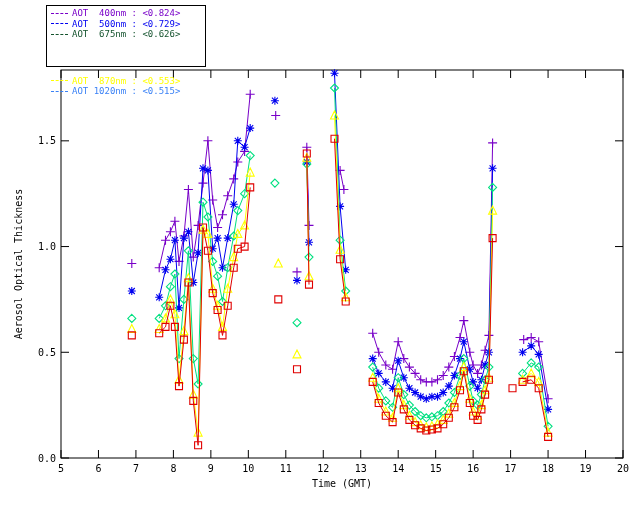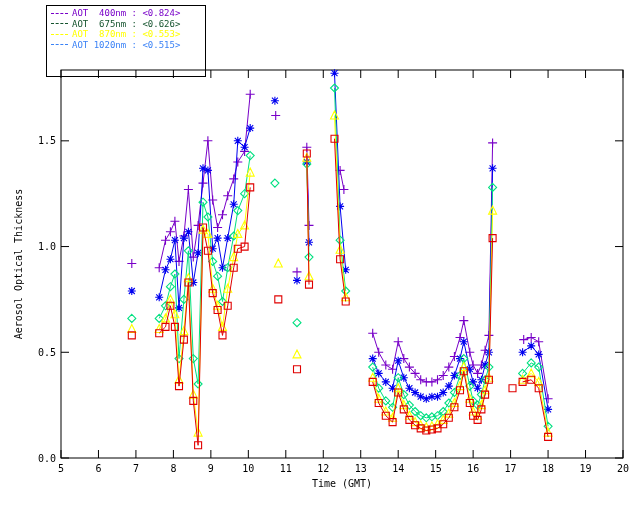--- a/index.html
+++ b/index.html
@@ -2,21 +2,21 @@
 <html><head>
 <meta charset="utf-8">
 <style>
   html,body{margin:0;padding:0;background:#ffffff;}
   #screen{
     position:relative;width:640px;height:512px;background:#ffffff;overflow:hidden;
     font-family:"DejaVu Sans Mono","Liberation Mono",monospace;
   }
   #plot-svg{position:absolute;left:0;top:0;}
   #legend-box{
-    position:absolute;left:46px;top:5px;width:160px;height:72px;
+    position:absolute;left:46px;top:5px;width:160px;height:62px;
     border:1px solid #000;box-sizing:border-box;padding:2px 0 0 4px;
   }
   .legend-row{display:flex;align-items:center;height:10.5px;white-space:pre;}
   .legend-dash{display:inline-block;width:17px;height:0;border-top:1px dashed currentColor;margin-right:4px;}
   .legend-label{font-size:9px;letter-spacing:0;}
   #header-block{position:absolute;left:215px;top:4px;color:#000;}
   .header-line{font-size:9.5px;height:18px;line-height:18px;white-space:pre;}
 </style>
 </head>
 <body>
@@ -54,18 +54,19 @@
       <path d="M131.8 318.4M159.2 318.4L165.5 305.8L170.4 286.7L174.9 274.0L179.0 358.6L183.9 299.4L188.4 250.8L193.3 358.6L198.1 384.0L203.0 202.2L207.9 217.0L212.7 261.4L217.6 276.2L222.5 301.5L227.7 267.7L233.7 236.0L237.8 210.6L244.6 193.7L250.2 155.6M274.9 183.1M297.0 322.7M306.8 164.1L309.0 257.1M334.5 88.0L340.1 240.2L345.7 291.0M372.7 367.1L378.7 388.2L385.8 400.9L392.6 407.3L398.2 377.7L403.8 394.6L409.4 405.1L415.1 411.5L420.7 415.7L426.3 417.8L431.9 416.8L437.5 415.7L443.2 411.5L448.8 403.0L454.4 392.5L460.0 375.5L463.8 358.6L469.8 386.1L473.1 400.9L477.6 405.1L481.4 394.6L485.1 379.8L488.9 367.1L492.6 187.4M522.6 373.4L531.2 362.9L538.7 367.1L548.1 426.3" stroke="#00E080" stroke-width="1" fill="none"></path>
       <path d="M131.8 314.4L135.8 318.4L131.8 322.4L127.80000000000001 318.4ZM159.2 314.4L163.2 318.4L159.2 322.4L155.2 318.4ZM165.5 301.8L169.5 305.8L165.5 309.8L161.5 305.8ZM170.4 282.7L174.4 286.7L170.4 290.7L166.4 286.7ZM174.9 270L178.9 274L174.9 278L170.9 274ZM179 354.6L183 358.6L179 362.6L175 358.6ZM183.9 295.4L187.9 299.4L183.9 303.4L179.9 299.4ZM188.4 246.8L192.4 250.8L188.4 254.8L184.4 250.8ZM193.3 354.6L197.3 358.6L193.3 362.6L189.3 358.6ZM198.1 380L202.1 384L198.1 388L194.1 384ZM203 198.2L207 202.2L203 206.2L199 202.2ZM207.9 213L211.9 217L207.9 221L203.9 217ZM212.7 257.4L216.7 261.4L212.7 265.4L208.7 261.4ZM217.6 272.2L221.6 276.2L217.6 280.2L213.6 276.2ZM222.5 297.5L226.5 301.5L222.5 305.5L218.5 301.5ZM227.7 263.7L231.7 267.7L227.7 271.7L223.7 267.7ZM233.7 232L237.7 236L233.7 240L229.7 236ZM237.8 206.6L241.8 210.6L237.8 214.6L233.8 210.6ZM244.6 189.7L248.6 193.7L244.6 197.7L240.6 193.7ZM250.2 151.6L254.2 155.6L250.2 159.6L246.2 155.6ZM274.9 179.1L278.9 183.1L274.9 187.1L270.9 183.1ZM297 318.7L301 322.7L297 326.7L293 322.7ZM306.8 160.1L310.8 164.1L306.8 168.1L302.8 164.1ZM309 253.10000000000002L313 257.1L309 261.1L305 257.1ZM334.5 84L338.5 88L334.5 92L330.5 88ZM340.1 236.2L344.1 240.2L340.1 244.2L336.1 240.2ZM345.7 287L349.7 291L345.7 295L341.7 291ZM372.7 363.1L376.7 367.1L372.7 371.1L368.7 367.1ZM378.7 384.2L382.7 388.2L378.7 392.2L374.7 388.2ZM385.8 396.9L389.8 400.9L385.8 404.9L381.8 400.9ZM392.6 403.3L396.6 407.3L392.6 411.3L388.6 407.3ZM398.2 373.7L402.2 377.7L398.2 381.7L394.2 377.7ZM403.8 390.6L407.8 394.6L403.8 398.6L399.8 394.6ZM409.4 401.1L413.4 405.1L409.4 409.1L405.4 405.1ZM415.1 407.5L419.1 411.5L415.1 415.5L411.1 411.5ZM420.7 411.7L424.7 415.7L420.7 419.7L416.7 415.7ZM426.3 413.8L430.3 417.8L426.3 421.8L422.3 417.8ZM431.9 412.8L435.9 416.8L431.9 420.8L427.9 416.8ZM437.5 411.7L441.5 415.7L437.5 419.7L433.5 415.7ZM443.2 407.5L447.2 411.5L443.2 415.5L439.2 411.5ZM448.8 399L452.8 403L448.8 407L444.8 403ZM454.4 388.5L458.4 392.5L454.4 396.5L450.4 392.5ZM460 371.5L464 375.5L460 379.5L456 375.5ZM463.8 354.6L467.8 358.6L463.8 362.6L459.8 358.6ZM469.8 382.1L473.8 386.1L469.8 390.1L465.8 386.1ZM473.1 396.9L477.1 400.9L473.1 404.9L469.1 400.9ZM477.6 401.1L481.6 405.1L477.6 409.1L473.6 405.1ZM481.4 390.6L485.4 394.6L481.4 398.6L477.4 394.6ZM485.1 375.8L489.1 379.8L485.1 383.8L481.1 379.8ZM488.9 363.1L492.9 367.1L488.9 371.1L484.9 367.1ZM492.6 183.4L496.6 187.4L492.6 191.4L488.6 187.4ZM522.6 369.4L526.6 373.4L522.6 377.4L518.6 373.4ZM531.2 358.9L535.2 362.9L531.2 366.9L527.2 362.9ZM538.7 363.1L542.7 367.1L538.7 371.1L534.7 367.1ZM548.1 422.3L552.1 426.3L548.1 430.3L544.1 426.3Z" stroke="#00E080" stroke-width="1.1" fill="none"></path>
       <path d="M131.8 329.0M159.2 329.0L165.5 318.4L170.4 299.4L174.9 314.2L179.0 379.8L183.9 331.1L188.4 278.3L193.3 394.6L198.1 432.6L203.0 229.6L207.9 233.9L212.7 288.8L217.6 305.8L222.5 326.9L227.7 288.8L233.7 257.1L237.8 233.9L244.6 225.4L250.2 172.6M278.3 263.5M297.0 354.4M306.8 157.7L309.0 276.2M334.5 115.5L340.1 249.7L345.7 297.3M372.7 377.7L378.7 398.8L385.8 411.5L392.6 417.8L398.2 388.2L403.8 405.1L409.4 415.7L415.1 422.1L420.7 425.2L426.3 427.3L431.9 426.3L437.5 424.2L443.2 419.9L448.8 413.6L454.4 403.0L460.0 386.1L463.8 367.1L469.8 398.8L473.1 411.5L477.6 415.7L481.4 405.1L485.1 390.3L488.9 377.7L492.6 210.6M522.6 379.8L531.2 373.4L538.7 381.9L548.1 432.6" stroke="#FFFF00" stroke-width="1" fill="none"></path>
       <path d="M131.8 324.5L135.8 332.5L127.80000000000001 332.5ZM159.2 324.5L163.2 332.5L155.2 332.5ZM165.5 313.9L169.5 321.9L161.5 321.9ZM170.4 294.9L174.4 302.9L166.4 302.9ZM174.9 309.7L178.9 317.7L170.9 317.7ZM179 375.3L183 383.3L175 383.3ZM183.9 326.6L187.9 334.6L179.9 334.6ZM188.4 273.8L192.4 281.8L184.4 281.8ZM193.3 390.1L197.3 398.1L189.3 398.1ZM198.1 428.1L202.1 436.1L194.1 436.1ZM203 225.1L207 233.1L199 233.1ZM207.9 229.4L211.9 237.4L203.9 237.4ZM212.7 284.3L216.7 292.3L208.7 292.3ZM217.6 301.3L221.6 309.3L213.6 309.3ZM222.5 322.4L226.5 330.4L218.5 330.4ZM227.7 284.3L231.7 292.3L223.7 292.3ZM233.7 252.60000000000002L237.7 260.6L229.7 260.6ZM237.8 229.4L241.8 237.4L233.8 237.4ZM244.6 220.9L248.6 228.9L240.6 228.9ZM250.2 168.1L254.2 176.1L246.2 176.1ZM278.3 259L282.3 267L274.3 267ZM297 349.9L301 357.9L293 357.9ZM306.8 153.2L310.8 161.2L302.8 161.2ZM309 271.7L313 279.7L305 279.7ZM334.5 111L338.5 119L330.5 119ZM340.1 245.2L344.1 253.2L336.1 253.2ZM345.7 292.8L349.7 300.8L341.7 300.8ZM372.7 373.2L376.7 381.2L368.7 381.2ZM378.7 394.3L382.7 402.3L374.7 402.3ZM385.8 407L389.8 415L381.8 415ZM392.6 413.3L396.6 421.3L388.6 421.3ZM398.2 383.7L402.2 391.7L394.2 391.7ZM403.8 400.6L407.8 408.6L399.8 408.6ZM409.4 411.2L413.4 419.2L405.4 419.2ZM415.1 417.6L419.1 425.6L411.1 425.6ZM420.7 420.7L424.7 428.7L416.7 428.7ZM426.3 422.8L430.3 430.8L422.3 430.8ZM431.9 421.8L435.9 429.8L427.9 429.8ZM437.5 419.7L441.5 427.7L433.5 427.7ZM443.2 415.4L447.2 423.4L439.2 423.4ZM448.8 409.1L452.8 417.1L444.8 417.1ZM454.4 398.5L458.4 406.5L450.4 406.5ZM460 381.6L464 389.6L456 389.6ZM463.8 362.6L467.8 370.6L459.8 370.6ZM469.8 394.3L473.8 402.3L465.8 402.3ZM473.1 407L477.1 415L469.1 415ZM477.6 411.2L481.6 419.2L473.6 419.2ZM481.4 400.6L485.4 408.6L477.4 408.6ZM485.1 385.8L489.1 393.8L481.1 393.8ZM488.9 373.2L492.9 381.2L484.9 381.2ZM492.6 206.1L496.6 214.1L488.6 214.1ZM522.6 375.3L526.6 383.3L518.6 383.3ZM531.2 368.9L535.2 376.9L527.2 376.9ZM538.7 377.4L542.7 385.4L534.7 385.4ZM548.1 428.1L552.1 436.1L544.1 436.1Z" stroke="#FFFF00" stroke-width="1.1" fill="none"></path>
       <path d="M131.8 335.4M159.2 333.2L165.5 326.9L170.4 305.8L174.9 326.9L179.0 386.1L183.9 339.6L188.4 282.5L193.3 400.9L198.1 445.3L203.0 227.5L207.9 250.8L212.7 293.1L217.6 310.0L222.5 335.4L227.7 305.8L233.7 267.7L237.8 248.7L244.6 246.6L250.2 187.4M278.3 299.4M297.0 369.2M306.8 153.5L309.0 284.6M334.5 138.7L340.1 259.2L345.7 301.5M372.7 381.9L378.7 403.0L385.8 415.7L392.6 422.1L398.2 392.5L403.8 409.4L409.4 419.9L415.1 425.2L420.7 428.4L426.3 430.5L431.9 429.5L437.5 428.4L443.2 424.2L448.8 417.8L454.4 407.3L460.0 390.3L463.8 371.3L469.8 403.0L473.1 415.7L477.6 419.9L481.4 409.4L485.1 394.6L488.9 379.8L492.6 238.1M512.5 388.2M522.6 381.9L531.2 379.8L538.7 388.2L548.1 436.9" stroke="#E00000" stroke-width="1" fill="none"></path>
       <path d="M128.3 331.9h7v7h-7ZM155.7 329.7h7v7h-7ZM162 323.4h7v7h-7ZM166.9 302.3h7v7h-7ZM171.4 323.4h7v7h-7ZM175.5 382.6h7v7h-7ZM180.4 336.1h7v7h-7ZM184.9 279h7v7h-7ZM189.8 397.4h7v7h-7ZM194.6 441.8h7v7h-7ZM199.5 224h7v7h-7ZM204.4 247.3h7v7h-7ZM209.2 289.6h7v7h-7ZM214.1 306.5h7v7h-7ZM219 331.9h7v7h-7ZM224.2 302.3h7v7h-7ZM230.2 264.2h7v7h-7ZM234.3 245.2h7v7h-7ZM241.1 243.1h7v7h-7ZM246.7 183.9h7v7h-7ZM274.8 295.9h7v7h-7ZM293.5 365.7h7v7h-7ZM303.3 150h7v7h-7ZM305.5 281.1h7v7h-7ZM331 135.2h7v7h-7ZM336.6 255.7h7v7h-7ZM342.2 298h7v7h-7ZM369.2 378.4h7v7h-7ZM375.2 399.5h7v7h-7ZM382.3 412.2h7v7h-7ZM389.1 418.6h7v7h-7ZM394.7 389h7v7h-7ZM400.3 405.9h7v7h-7ZM405.9 416.4h7v7h-7ZM411.6 421.7h7v7h-7ZM417.2 424.9h7v7h-7ZM422.8 427h7v7h-7ZM428.4 426h7v7h-7ZM434 424.9h7v7h-7ZM439.7 420.7h7v7h-7ZM445.3 414.3h7v7h-7ZM450.9 403.8h7v7h-7ZM456.5 386.8h7v7h-7ZM460.3 367.8h7v7h-7ZM466.3 399.5h7v7h-7ZM469.6 412.2h7v7h-7ZM474.1 416.4h7v7h-7ZM477.9 405.9h7v7h-7ZM481.6 391.1h7v7h-7ZM485.4 376.3h7v7h-7ZM489.1 234.6h7v7h-7ZM509 384.7h7v7h-7ZM519.1 378.4h7v7h-7ZM527.7 376.3h7v7h-7ZM535.2 384.7h7v7h-7ZM544.6 433.4h7v7h-7Z" stroke="#E00000" stroke-width="1.1" fill="none"></path>
     </svg>
 
   <div id="legend-box">
       <div class="legend-row" style="color: rgb(120, 0, 200);"><span class="legend-dash"></span><span class="legend-label">AOT  400nm : &lt;0.824&gt;</span></div>
+      <div class="legend-row" style="color: rgb(0, 0, 240);"><span class="legend-dash"></span><span class="legend-label">AOT  500nm : &lt;0.729&gt;</span></div>
       <div class="legend-row" style="color: #14532d;"><span class="legend-dash"></span><span class="legend-label">AOT  675nm : &lt;0.626&gt;</span></div>
-      <div class="legend-row" style="color: rgb(255, 255, 0);"><span class="legend-dash"></span><span class="legend-label">AOT  870nm : &lt;0.553&gt;</span></div>
+      <div class="legend-row" style="color: rgb(255, 255, 0); margin-top: 36px;"><span class="legend-dash"></span><span class="legend-label">AOT  870nm : &lt;0.553&gt;</span></div>
       <div class="legend-row" style="color: #3b82f6;"><span class="legend-dash"></span><span class="legend-label">AOT 1020nm : &lt;0.515&gt;</span></div>
     </div>
 
 </div>
 
 </body></html>

